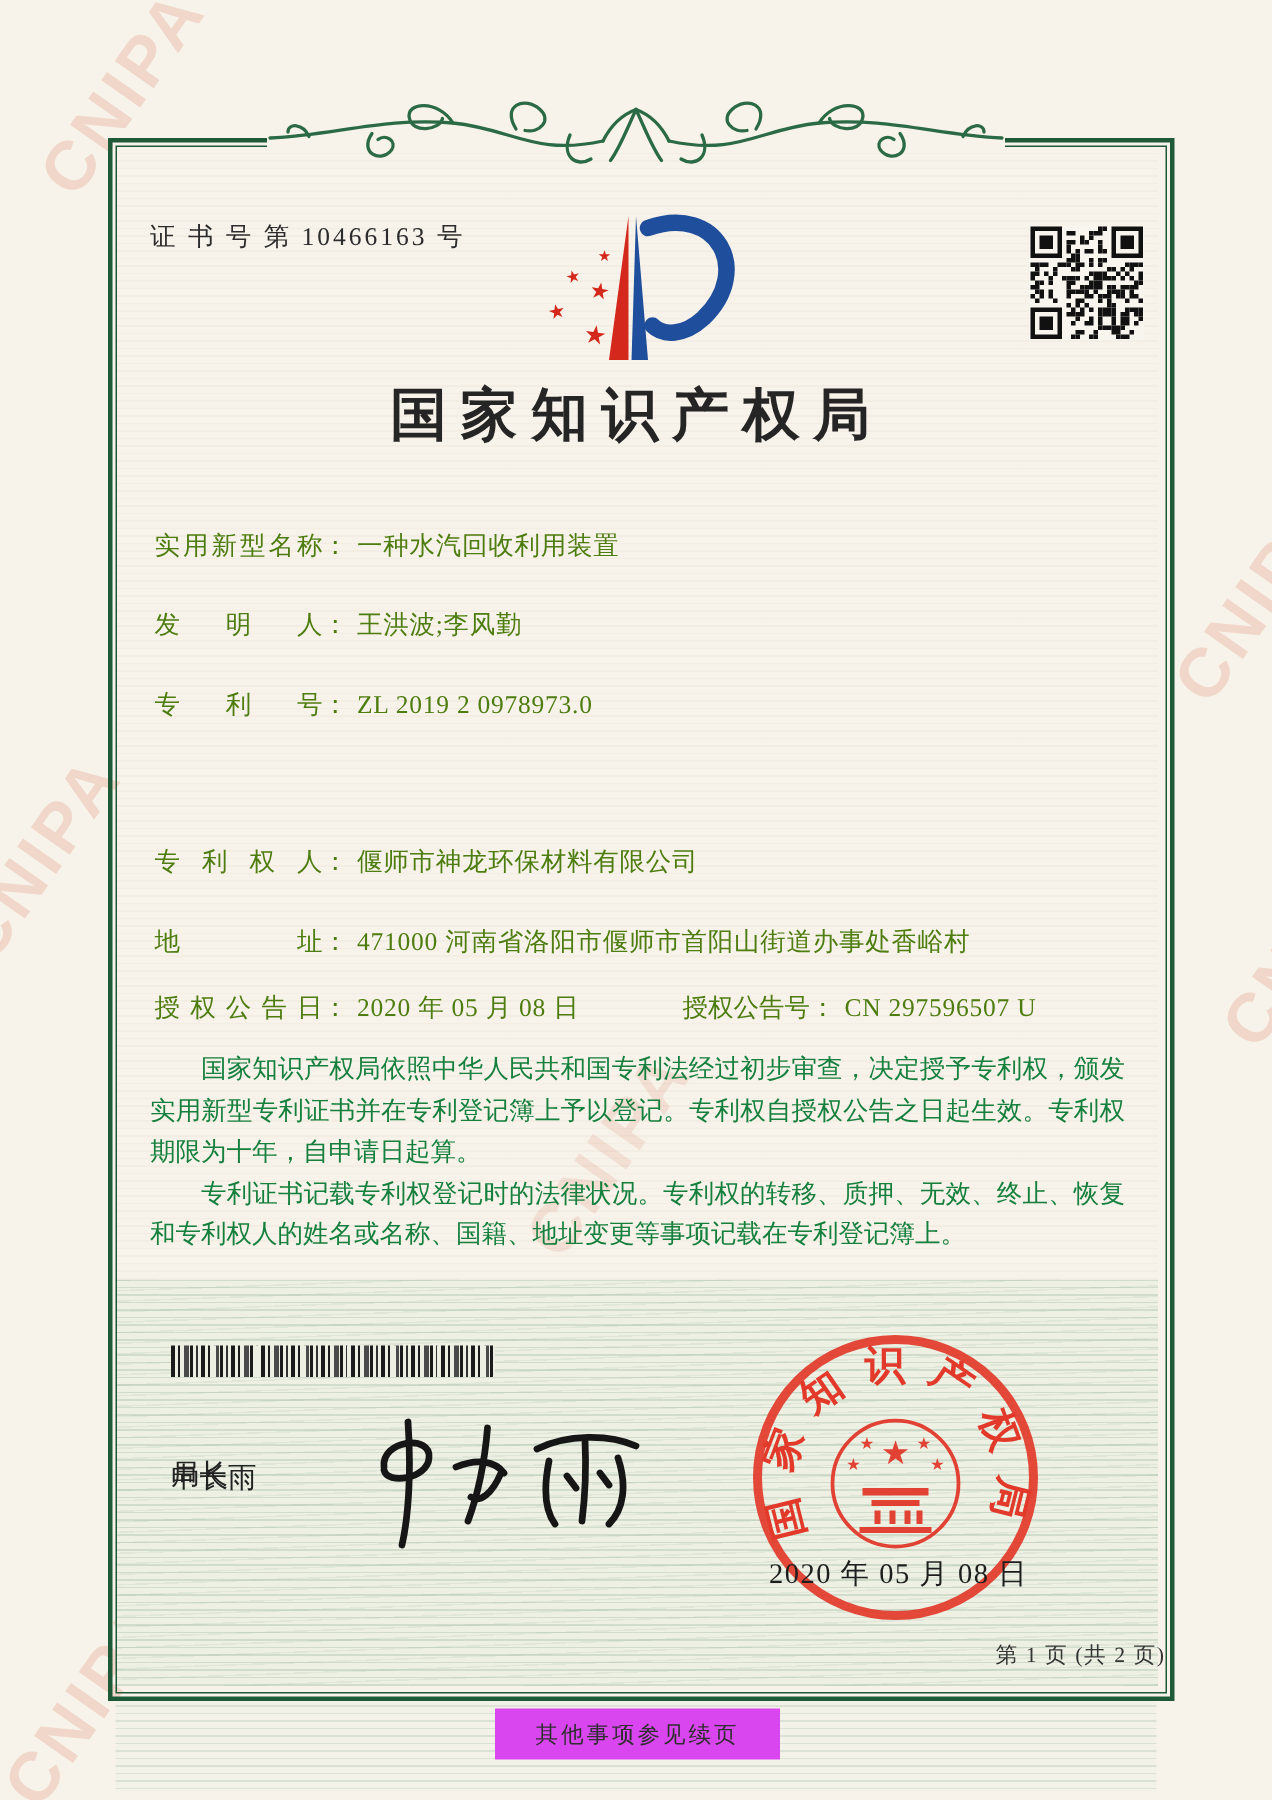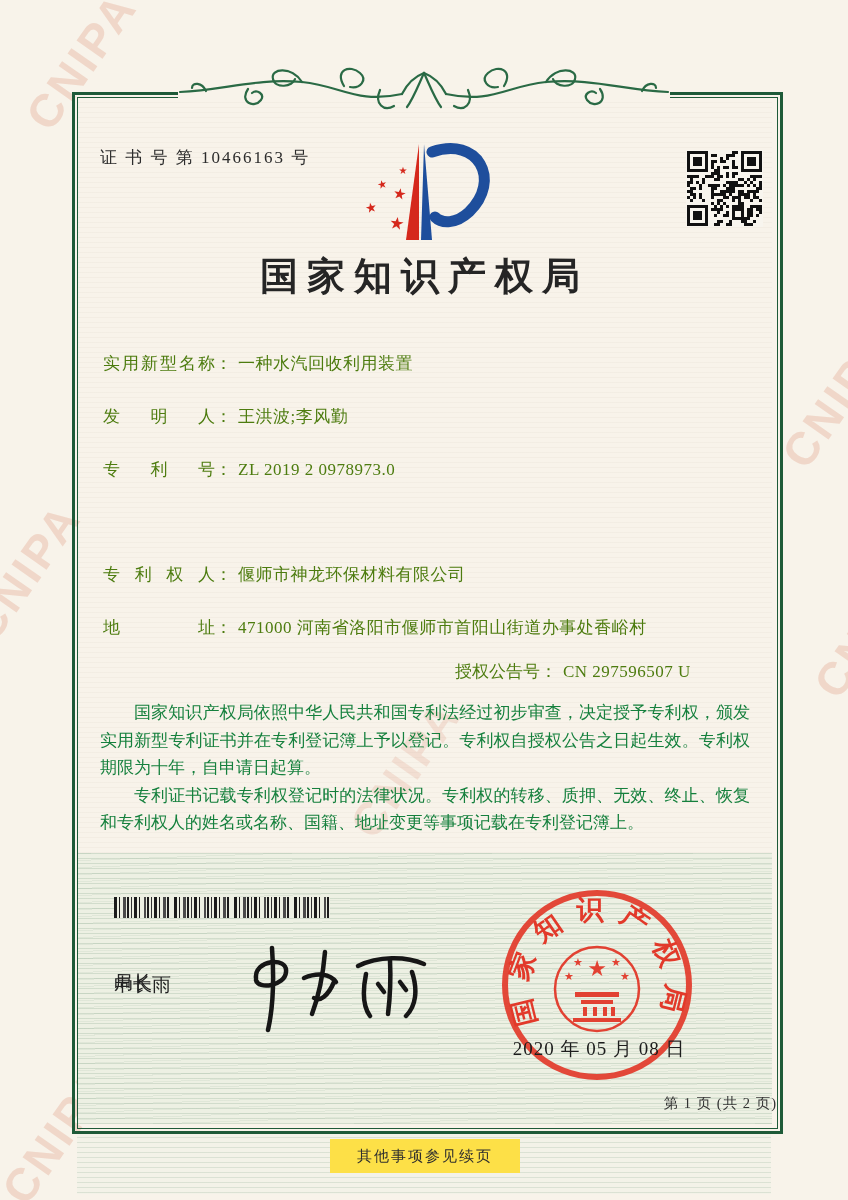--- a/index.html
+++ b/index.html
@@ -89,21 +89,21 @@
   .seal-date{
     position:absolute; left:500px; top:1036px; width:198px; z-index:6;
     text-align:center; font-size:19px; color:#1d1d1d; white-space:nowrap; letter-spacing:1px;
   }
   .page-footer{
     position:absolute; left:72px; top:1094px; width:705px; z-index:6;
     text-align:right; font-size:14.5px; letter-spacing:1px; color:#333;
   }
   .cont-box{
     position:absolute; left:330px; top:1139px; width:190px; height:34px; z-index:6;
-    background:#fde047; display:flex; align-items:center; justify-content:center;
+    background:#d946ef; display:flex; align-items:center; justify-content:center;
     font-size:15px; letter-spacing:2px; color:#2e2e2e;
   }
 </style>
 </head>
 <body>
 
 <div id="page">
 
   <div class="wm wm1">CNIPA</div>
   <div class="wm wm2">CNIPA</div>
@@ -376,20 +376,23 @@
   <div class="field-row row-patno">
     <span class="flabel">专利号</span><span class="fcolon">：</span><span class="fvalue">ZL 2019 2 0978973.0</span>
   </div>
   <div class="field-row row-patentee">
     <span class="flabel">专利权人</span><span class="fcolon">：</span><span class="fvalue">偃师市神龙环保材料有限公司</span>
   </div>
   <div class="field-row row-address">
     <span class="flabel">地址</span><span class="fcolon">：</span><span class="fvalue">471000 河南省洛阳市偃师市首阳山街道办事处香峪村</span>
   </div>
   <div class="field-row row-grant">
+    <span>
+      <span class="flabel">授权公告日</span><span class="fcolon">：</span><span class="fvalue">2020 年 05 月 08 日</span>
+    </span>
     <span class="grant2">
       <span class="flabel-narrow">授权公告号</span><span class="fcolon">：</span><span class="fvalue">CN 297596507 U</span>
     </span>
   </div>
 
   <div class="paras">
     <p>国家知识产权局依照中华人民共和国专利法经过初步审查，决定授予专利权，颁发实用新型专利证书并在专利登记簿上予以登记。专利权自授权公告之日起生效。专利权期限为十年，自申请日起算。</p>
     <p>专利证书记载专利权登记时的法律状况。专利权的转移、质押、无效、终止、恢复和专利权人的姓名或名称、国籍、地址变更等事项记载在专利登记簿上。</p>
   </div>
 

